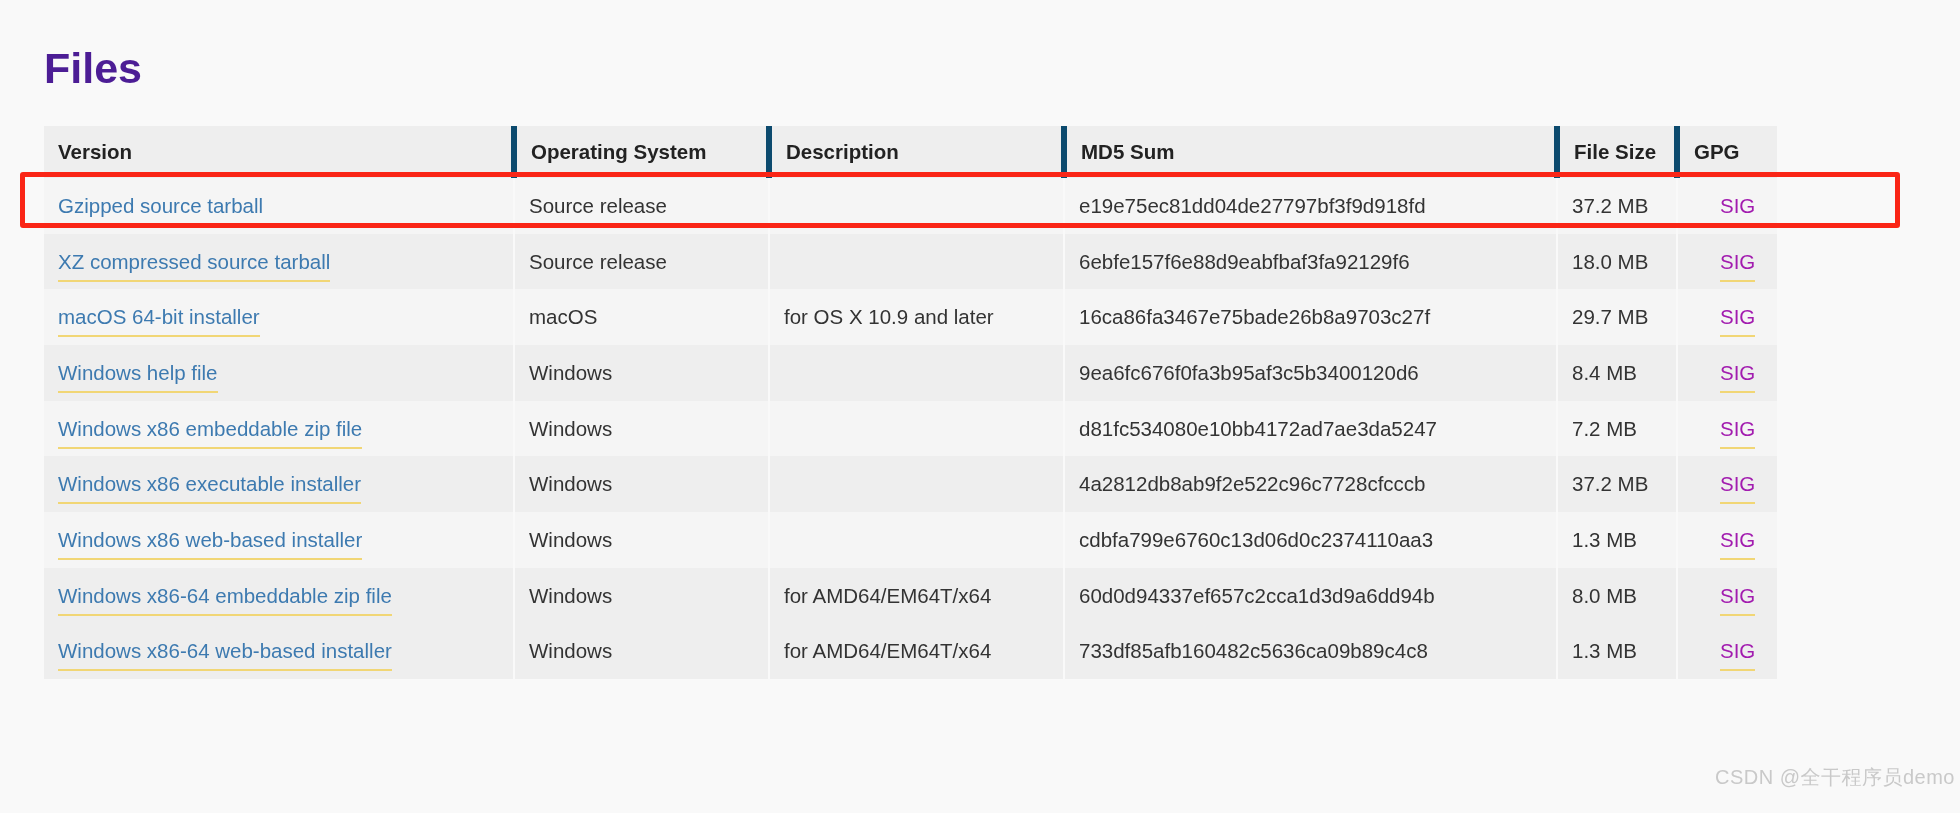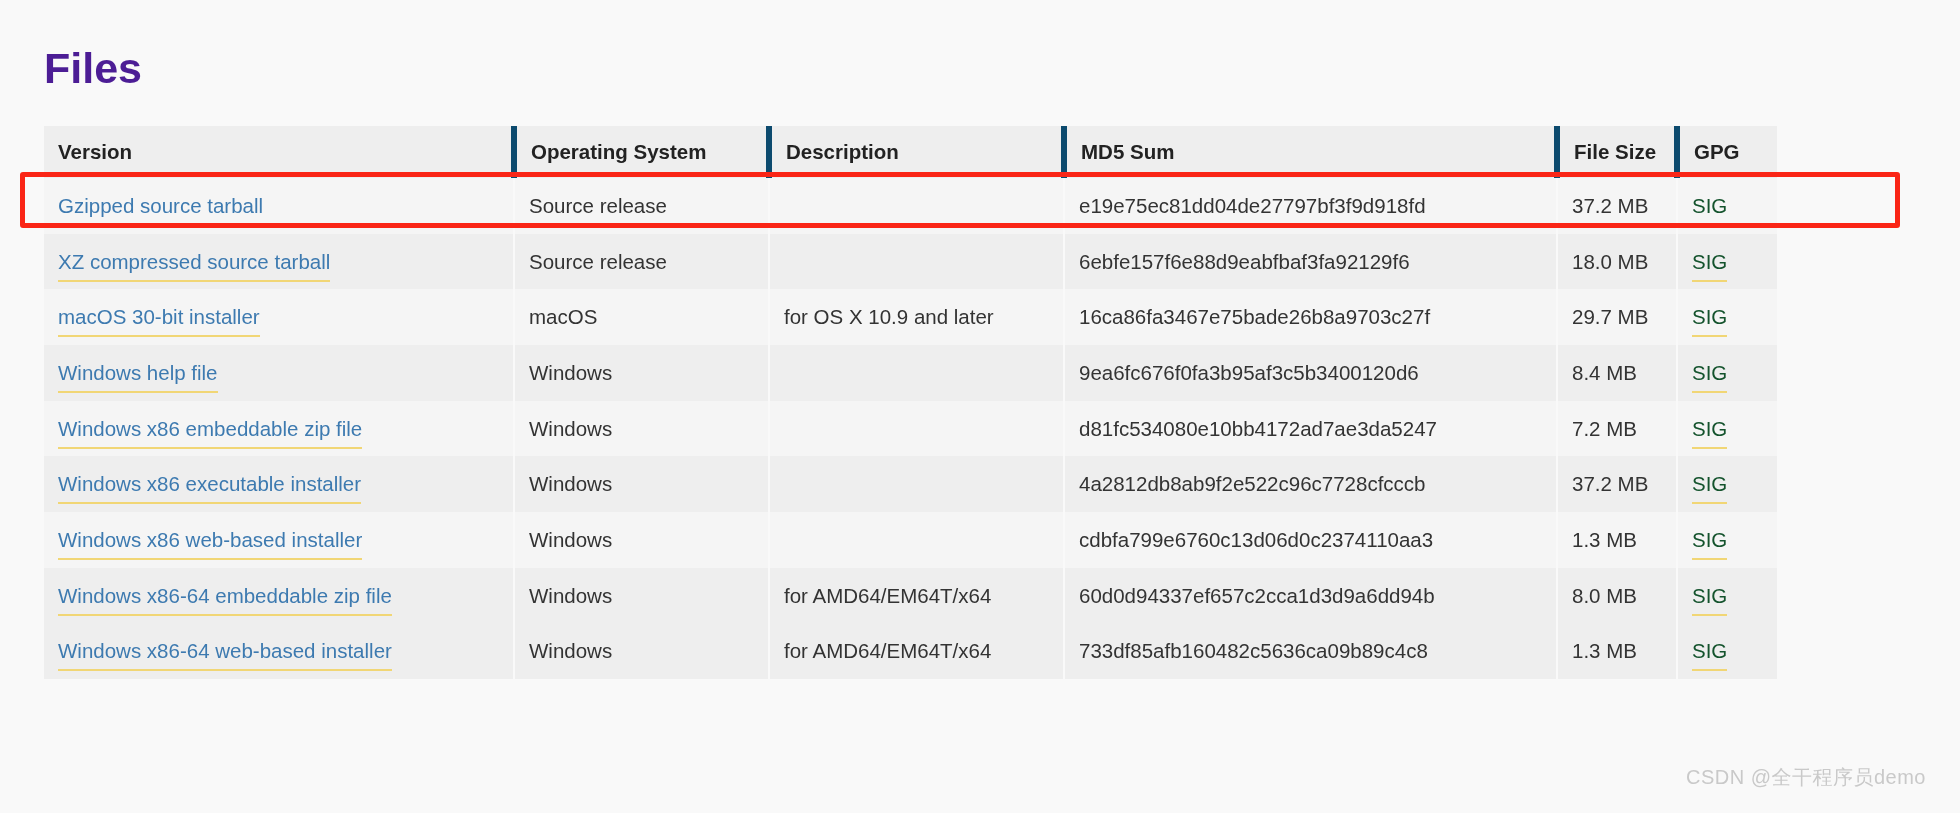--- a/index.html
+++ b/index.html
@@ -86,38 +86,39 @@
   }
 
   a.flink {
     color: #3d7ab0;
     text-decoration: none;
     border-bottom: 2px solid #f1d675;
     padding-bottom: 7px;
     cursor: pointer;
   }
   a.flink.sig {
-    color: #14532d;
+    color: #a21caf;
+    margin-left: 28px;
   }
 
   .highlight-box {
     position: absolute;
     left: 20px;
     top: 172px;
     width: 1880px;
     height: 56px;
     border: 5px solid #fa2516;
     border-radius: 3px;
     box-sizing: border-box;
     pointer-events: none;
   }
 
   .watermark {
     position: absolute;
-    right: 34px;
+    right: 5px;
     bottom: 22px;
     font-size: 20px;
     color: #c9c9c9;
     letter-spacing: 0.5px;
     white-space: nowrap;
   }
 </style>
 </head>
 <body>
 
@@ -156,21 +157,21 @@
           </tr>
           <tr class="even">
             <td><a class="flink">XZ compressed source tarball</a></td>
             <td>Source release</td>
             <td></td>
             <td class="cell-md5">6ebfe157f6e88d9eabfbaf3fa92129f6</td>
             <td>18.0 MB</td>
             <td><a class="flink sig">SIG</a></td>
           </tr>
           <tr class="odd">
-            <td><a class="flink">macOS 30-bit installer</a></td>
+            <td><a class="flink">macOS 64-bit installer</a></td>
             <td>macOS</td>
             <td>for OS X 10.9 and later</td>
             <td class="cell-md5">16ca86fa3467e75bade26b8a9703c27f</td>
             <td>29.7 MB</td>
             <td><a class="flink sig">SIG</a></td>
           </tr>
           <tr class="even">
             <td><a class="flink">Windows help file</a></td>
             <td>Windows</td>
             <td></td>

